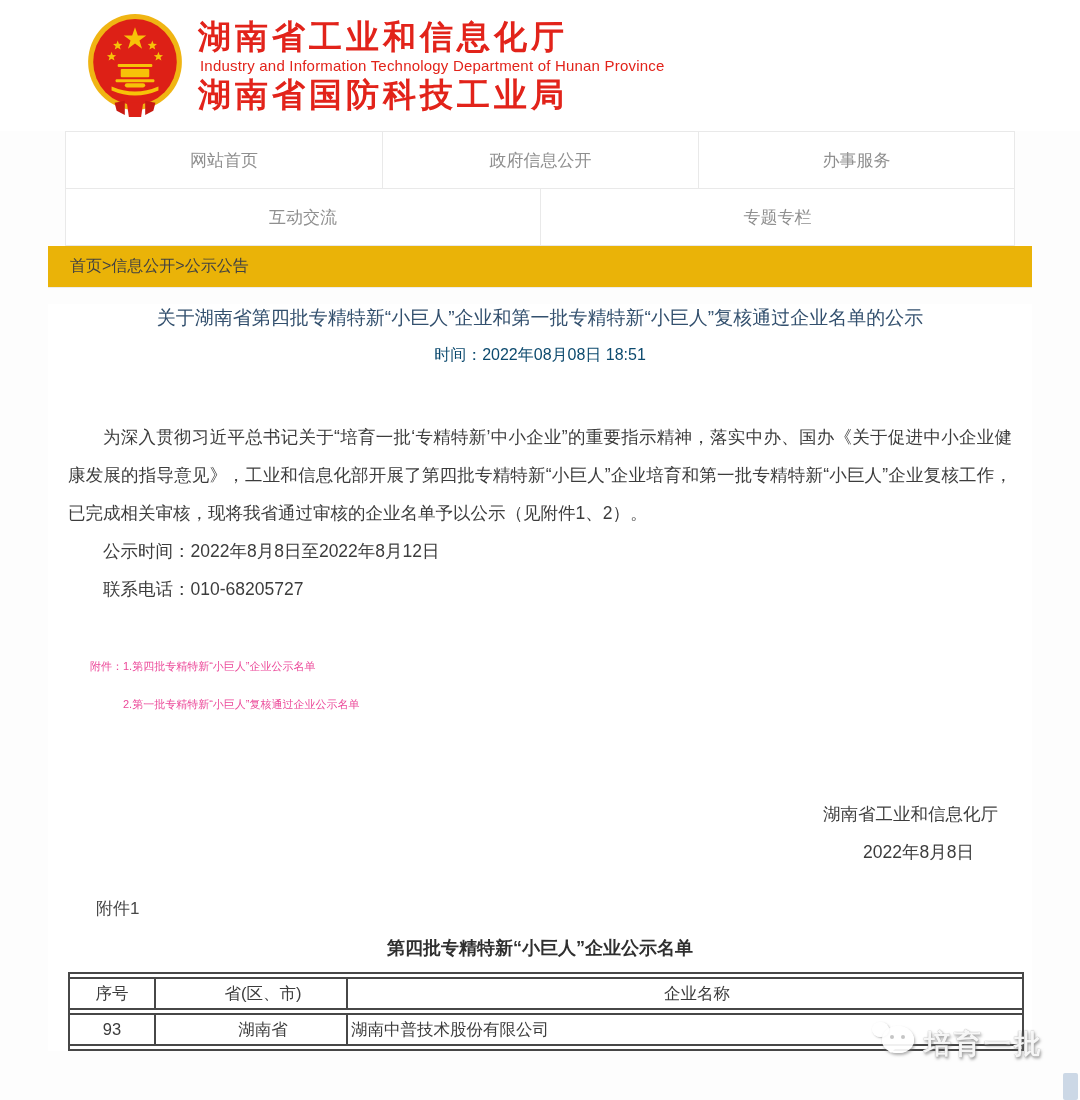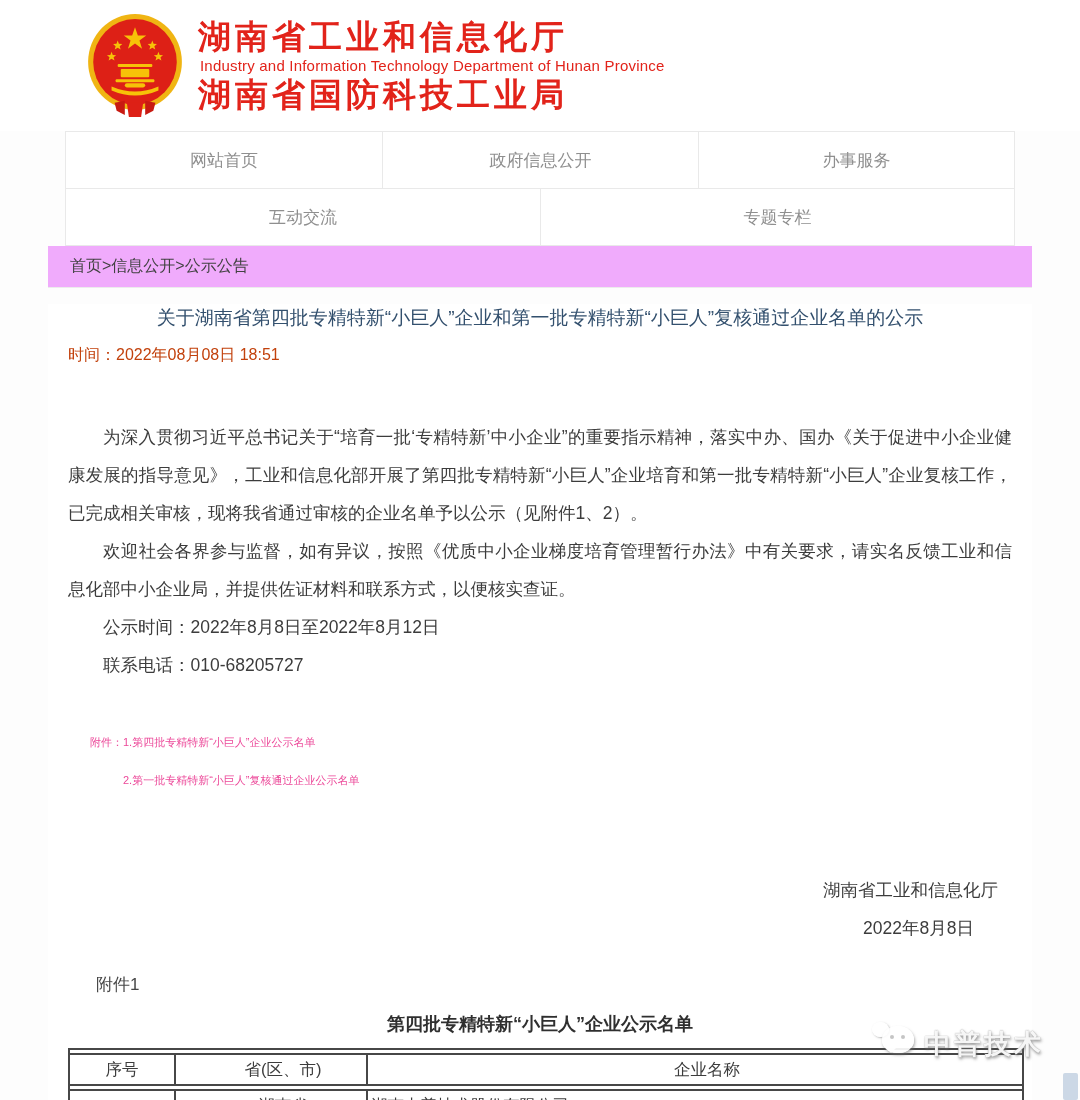--- a/index.html
+++ b/index.html
@@ -48,43 +48,44 @@
     color: #8f8f8f;
     border-left: 1px solid #e9e9e9;
     cursor: pointer;
     background: #fff;
   }
   .nav-item:first-child { border-left: none; }
 
   
   .breadcrumb-bar {
     margin: 0 48px;
-    background: #f0abfc;
+    background: #eab308;
     border-bottom: 1px solid #ececec;
     height: 42px;
     display: flex; align-items: center;
     padding-left: 22px;
     font-size: 16px;
     color: #424242;
   }
 
   
   .article { margin: 0 48px; background: #fff; padding: 0 20px; position: relative; }
   .article-title {
     margin-top: 16px;
     text-align: center;
     font-size: 19px;
     font-weight: normal;
     color: #33506e;
     line-height: 28px;
   }
   .publish-time {
     margin-top: 13px;
+    text-align: center;
     font-size: 16px;
-    color: #c2410c;
+    color: #0c4a6e;
   }
   .body-text { margin-top: 52px; }
   .body-text p {
     font-size: 17.5px;
     line-height: 38px;
     color: #3c3c3c;
     text-indent: 2em;
     text-align: justify;
   }
   .meta-line {
@@ -131,21 +132,21 @@
   .roster-table th, .roster-table td {
     border-top: 2px solid #474747;
     border-bottom: 2px solid #474747;
     height: 33px;
     font-size: 16.5px;
     color: #3c3c3c;
     font-weight: normal;
     background: #fff;
   }
   .roster-table th + th, .roster-table td + td { border-left: 2px solid #474747; padding-left: 24px; }
-  .col-index { width: 104px; text-align: center; font-family: Liberation Serif, serif; }
+  .col-index { width: 84px; text-align: center; }
   .col-region { width: 192px; text-align: center; }
   .col-name { text-align: center; }
   .roster-table td.col-name { text-align: left; padding-left: 3px; }
 
   
   .watermark {
     position: absolute;
     top: 1022px;
     left: 872px;
     display: flex;
@@ -239,21 +240,20 @@
   </nav>
 
   <div class="breadcrumb-bar">首页&gt;信息公开&gt;公示公告</div>
 
   <main class="article">
     <h1 class="article-title">关于湖南省第四批专精特新“小巨人”企业和第一批专精特新“小巨人”复核通过企业名单的公示</h1>
     <div class="publish-time">时间：2022年08月08日 18:51</div>
 
     <div class="body-text">
       <p>为深入贯彻习近平总书记关于“培育一批‘专精特新’中小企业”的重要指示精神，落实中办、国办《关于促进中小企业健康发展的指导意见》，工业和信息化部开展了第四批专精特新“小巨人”企业培育和第一批专精特新“小巨人”企业复核工作，已完成相关审核，现将我省通过审核的企业名单予以公示（见附件1、2）。</p>
-      <p>欢迎社会各界参与监督，如有异议，按照《优质中小企业梯度培育管理暂行办法》中有关要求，请实名反馈工业和信息化部中小企业局，并提供佐证材料和联系方式，以便核实查证。</p>
       <div class="meta-line">公示时间：2022年8月8日至2022年8月12日</div>
       <div class="meta-line">联系电话：010-68205727</div>
     </div>
 
     <div class="attachments">
       <span class="att-label">附件：</span>
       <span class="att-items">
         <div>1.第四批专精特新“小巨人”企业公示名单</div>
         <div>2.第一批专精特新“小巨人”复核通过企业公示名单</div>
       </span>
@@ -285,18 +285,18 @@
     </table>
   </main>
 
   <div class="watermark">
     <span class="wm-icon">
       <span class="wm-bubble-small"></span>
       <span class="wm-bubble-big"></span>
       <span class="wm-eye e1"></span>
       <span class="wm-eye e2"></span>
     </span>
-    <span class="wm-text">中普技术</span>
+    <span class="wm-text">培育一批</span>
   </div>
 
   <div class="scroll-thumb"></div>
 
 </div>
 
 </body></html>

